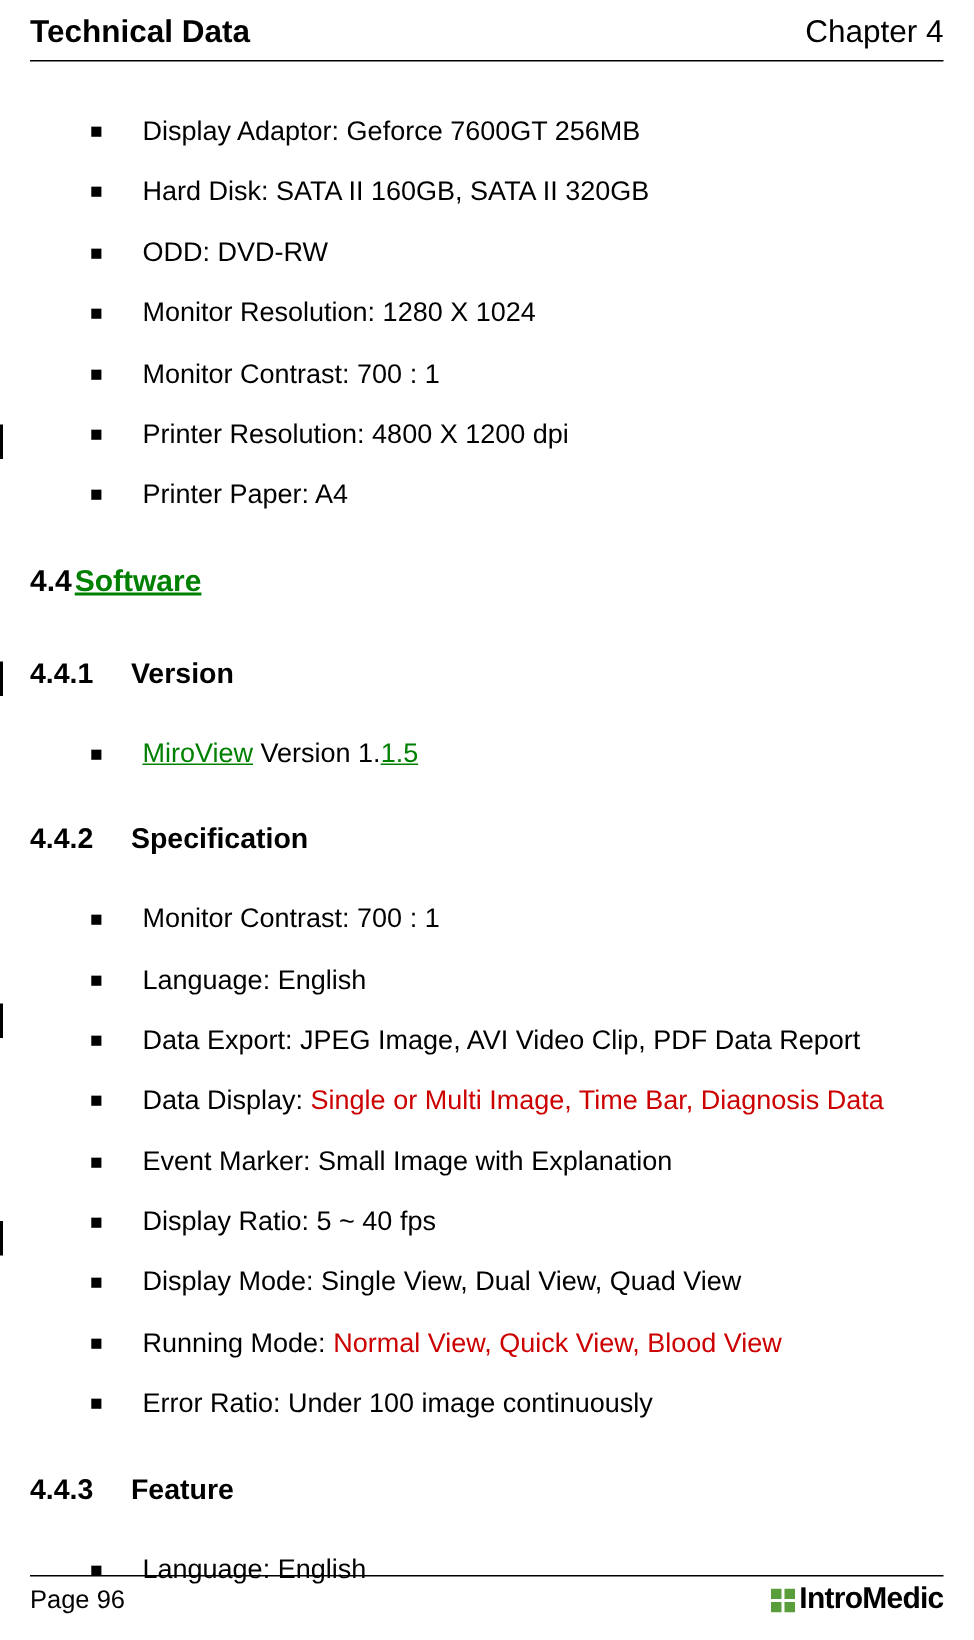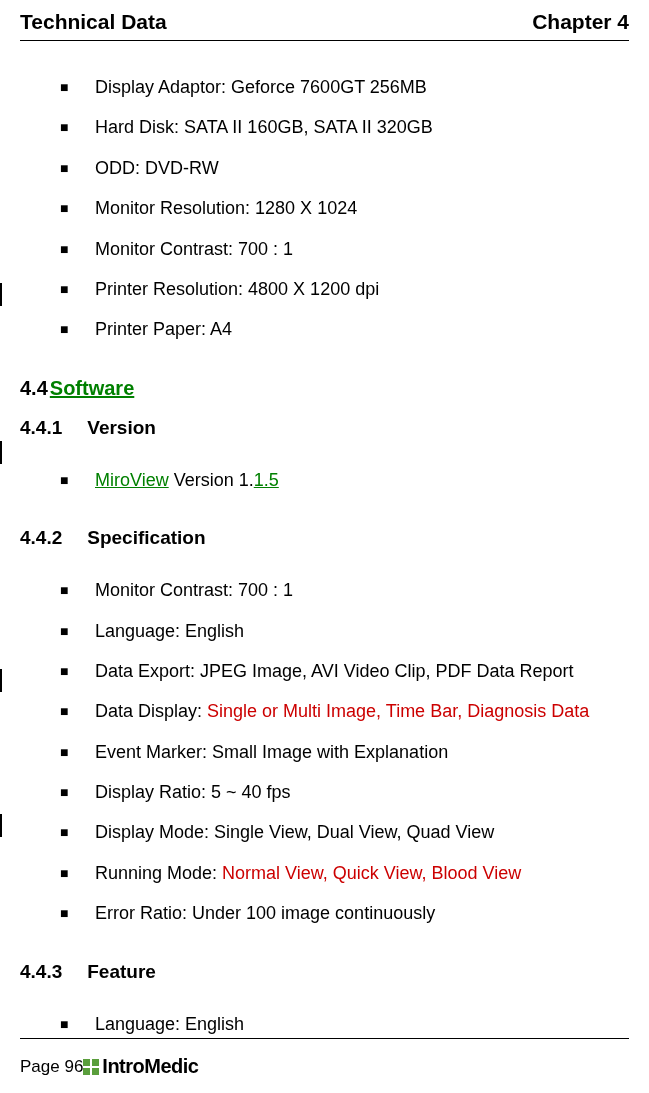--- a/index.html
+++ b/index.html
@@ -27,21 +27,21 @@
       padding: 10px 0 6px 0;
       border-bottom: 1.5px solid #000;
       margin-bottom: 35px;
     }
     .header-left {
       font-size: 21px;
       font-weight: bold;
     }
     .header-right {
       font-size: 21px;
-      font-weight: bold;
+      font-weight: normal;
     }
     .bullet-list {
       list-style: none;
       padding-left: 40px;
     }
     .bullet-list li {
       position: relative;
       padding-left: 35px;
       margin-bottom: 17px;
       font-size: 18px;
@@ -60,21 +60,21 @@
       width: 2px;
       background: #000;
     }
     .change-bar-1 { top: 283px; height: 23px; }
     .change-bar-2 { top: 441px; height: 23px; }
     .change-bar-3 { top: 669px; height: 23px; }
     .change-bar-4 { top: 814px; height: 23px; }
     .section-heading {
       font-size: 20px;
       font-weight: bold;
-      margin: 35px 0 17px 0;
+      margin: 35px 0 39px 0;
     }
     .section-number {
       margin-right: 2px;
     }
     .section-link {
       color: #008000;
       text-decoration: underline;
     }
     .subsection {
       font-size: 19px;
@@ -90,22 +90,23 @@
     }
     .link-red {
       color: #cc0000;
     }
     .footer {
       position: absolute;
       bottom: 15px;
       left: 20px;
       right: 20px;
       border-top: 1.5px solid #000;
-      padding-top: 16px;
+      padding-top: 4px;
       display: flex;
+      justify-content: space-between;
       align-items: center;
     }
     .footer-left {
       font-size: 17px;
     }
     .logo {
       display: flex;
       align-items: center;
       gap: 3px;
     }

